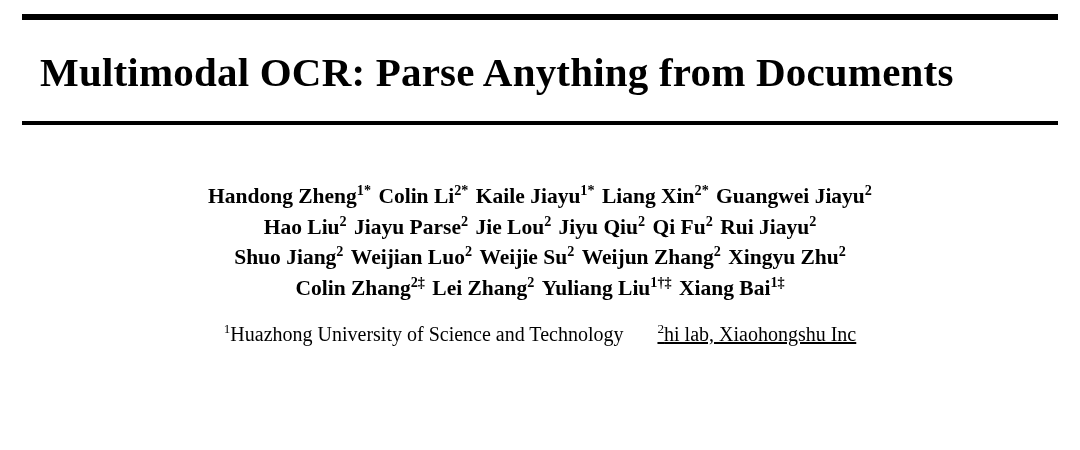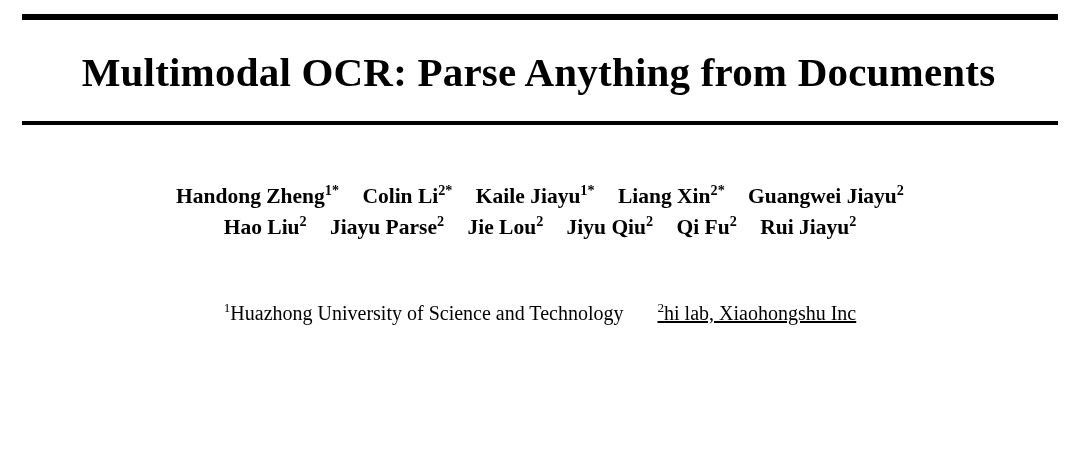--- a/index.html
+++ b/index.html
@@ -27,21 +27,21 @@
   }
   .rule-top {
     margin-top: 14px;
   }
   .rule-bottom {
     height: 4px;
     margin-top: 0px;
   }
   .title-block {
     padding: 30px 43px 26px 40px;
-    text-align: center;
+    text-align: left;
   }
   .title {
     font-family: "Liberation Serif", "DejaVu Serif", serif;
     font-weight: bold;
     font-size: 41px;
     line-height: 1.1;
     letter-spacing: 0.2px;
   }
   .authors {
     margin-top: 56px;
@@ -49,40 +49,39 @@
   }
   .author-line {
     font-family: "Liberation Serif", "DejaVu Serif", serif;
     font-weight: bold;
     font-size: 21.5px;
     line-height: 1.42;
     white-space: nowrap;
   }
   .author {
     display: inline-block;
-    margin: 0 9px;
+    margin: 0 1px;
   }
   .author:first-child { margin-left: 0; }
   .author:last-child { margin-right: 0; }
   sup {
     font-size: 0.66em;
     vertical-align: super;
     line-height: 0;
     font-weight: bold;
   }
   .affiliations {
     margin-top: 20px;
     text-align: center;
     font-size: 20px;
     font-weight: normal;
     white-space: nowrap;
   }
   .affil {
     display: inline-block;
-    margin-top: 40px;
   }
   .affil + .affil {
     margin-left: 34px;
     text-decoration: underline;
   }
   .affil sup {
     font-weight: normal;
   }
 </style>
 </head>
@@ -110,22 +109,35 @@
 
     <div class="author-line">
       <span class="author"><span>Hao Liu</span><sup>2</sup></span>
       <span class="author"><span>Jiayu Parse</span><sup>2</sup></span>
       <span class="author"><span>Jie Lou</span><sup>2</sup></span>
       <span class="author"><span>Jiyu Qiu</span><sup>2</sup></span>
       <span class="author"><span>Qi Fu</span><sup>2</sup></span>
       <span class="author"><span>Rui Jiayu</span><sup>2</sup></span>
     </div>
 
+    <div class="author-line">
+      <span class="author"><span>Shuo Jiang</span><sup>2</sup></span>
+      <span class="author"><span>Weijian Luo</span><sup>2</sup></span>
+      <span class="author"><span>Weijie Su</span><sup>2</sup></span>
+      <span class="author"><span>Weijun Zhang</span><sup>2</sup></span>
+      <span class="author"><span>Xingyu Zhu</span><sup>2</sup></span>
+    </div>
 
 
+    <div class="author-line">
+      <span class="author"><span>Colin Zhang</span><sup>2‡</sup></span>
+      <span class="author"><span>Lei Zhang</span><sup>2</sup></span>
+      <span class="author"><span>Yuliang Liu</span><sup>1†‡</sup></span>
+      <span class="author"><span>Xiang Bai</span><sup>1‡</sup></span>
+    </div>
 
   </div>
 
   <div class="affiliations">
     <span class="affil"><sup>1</sup><span>Huazhong University of Science and Technology</span></span><span class="affil"><sup>2</sup><span>hi lab, Xiaohongshu Inc</span></span>
   </div>
 
 </div>
 
 </body></html>

